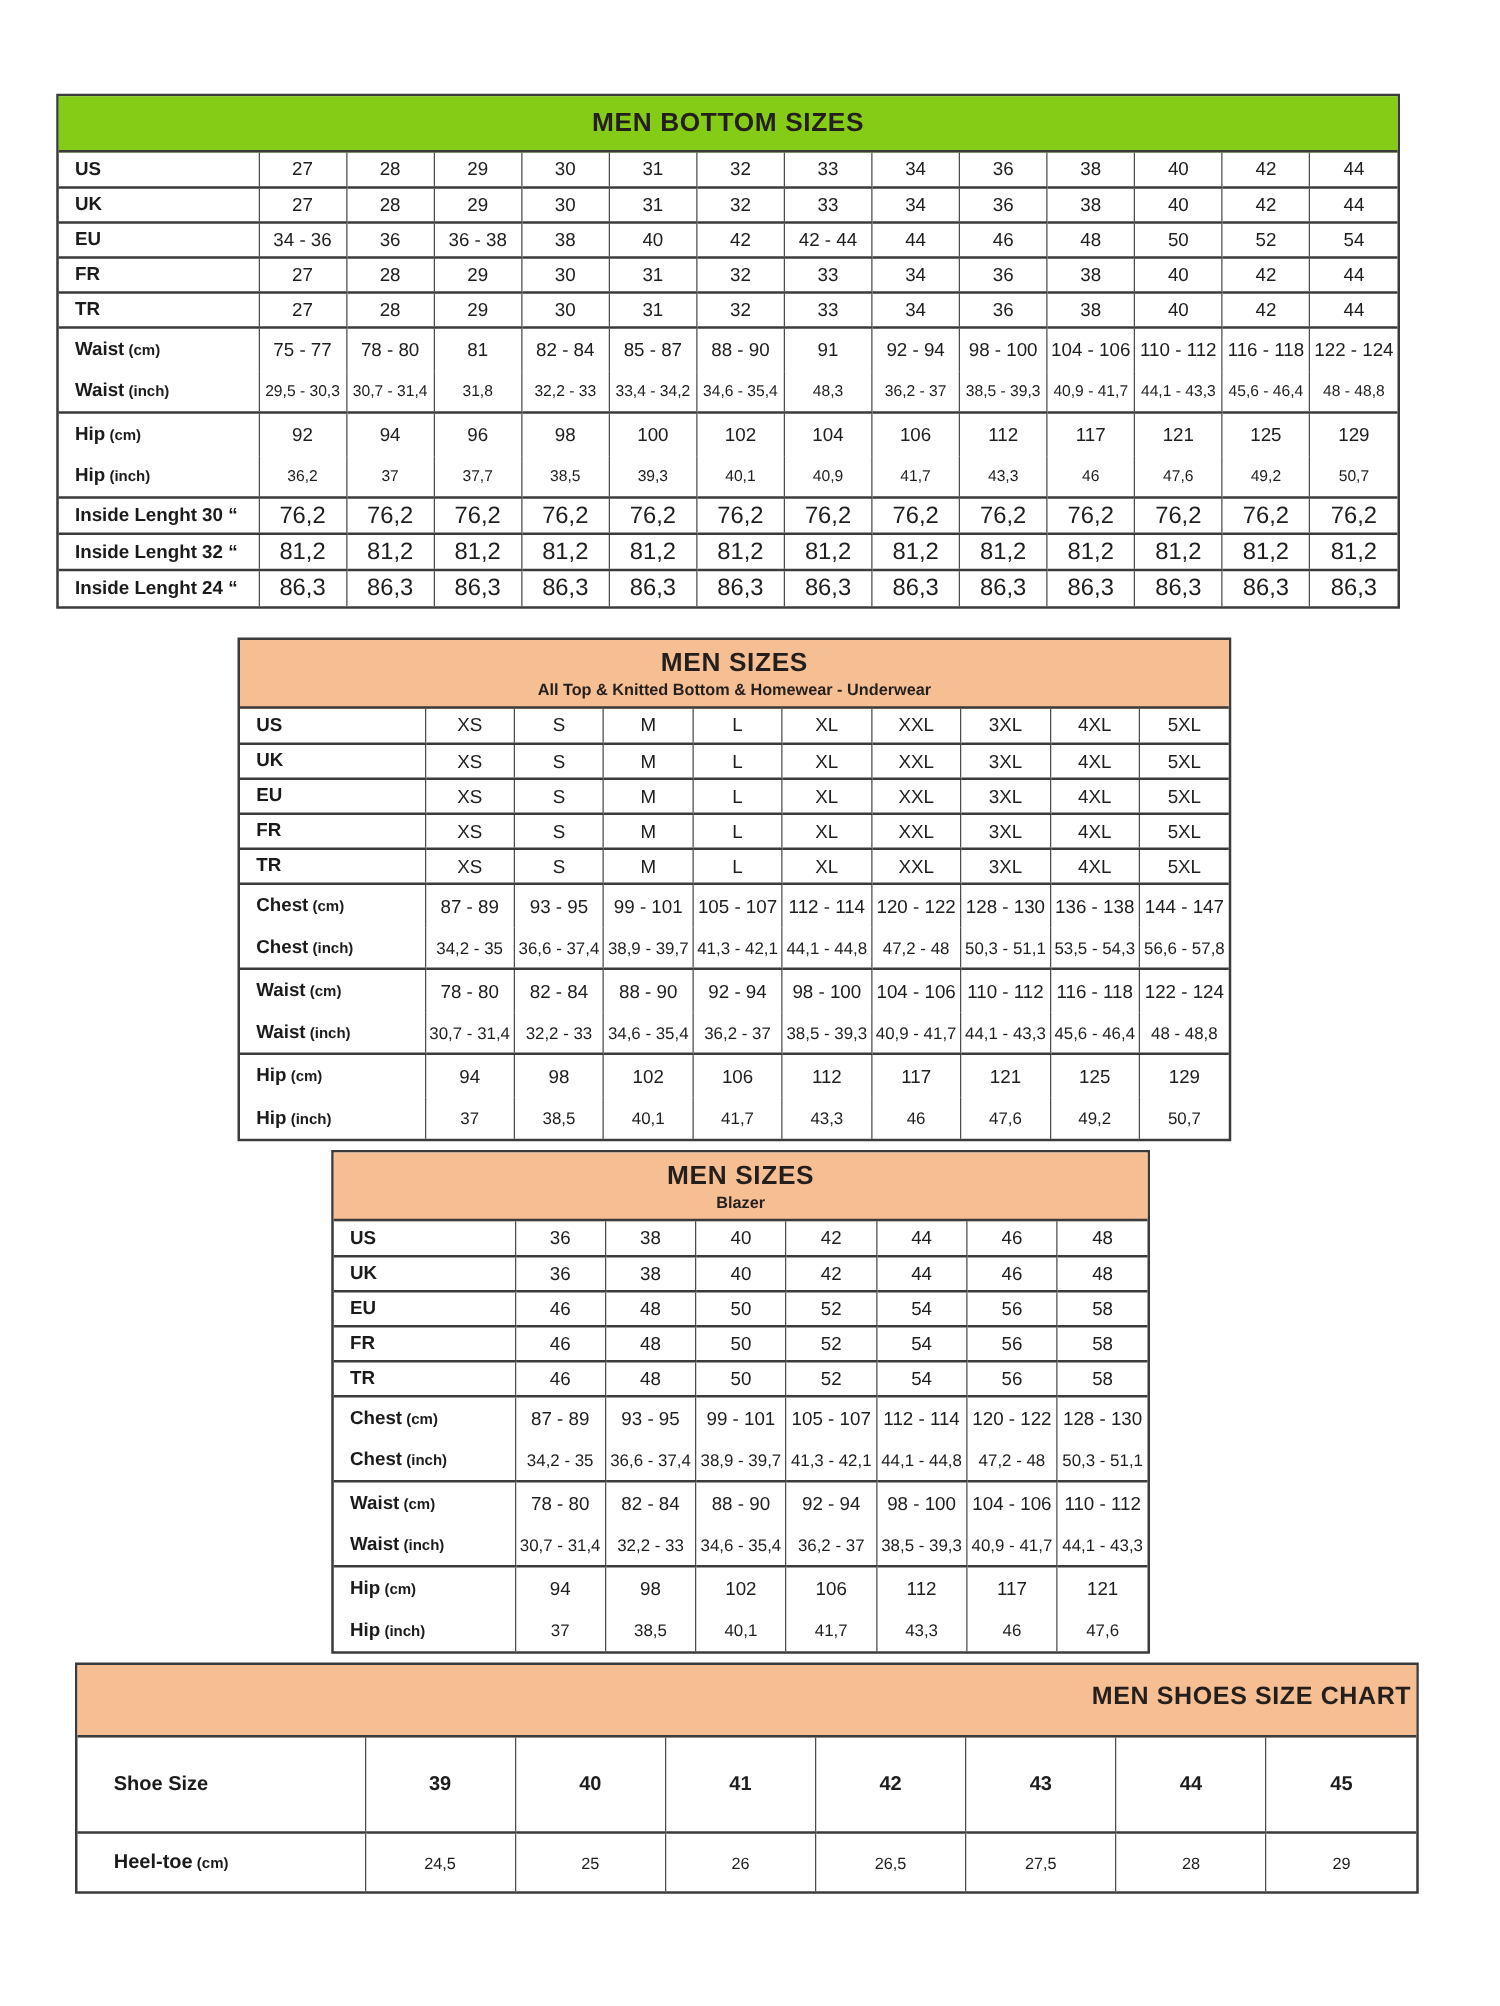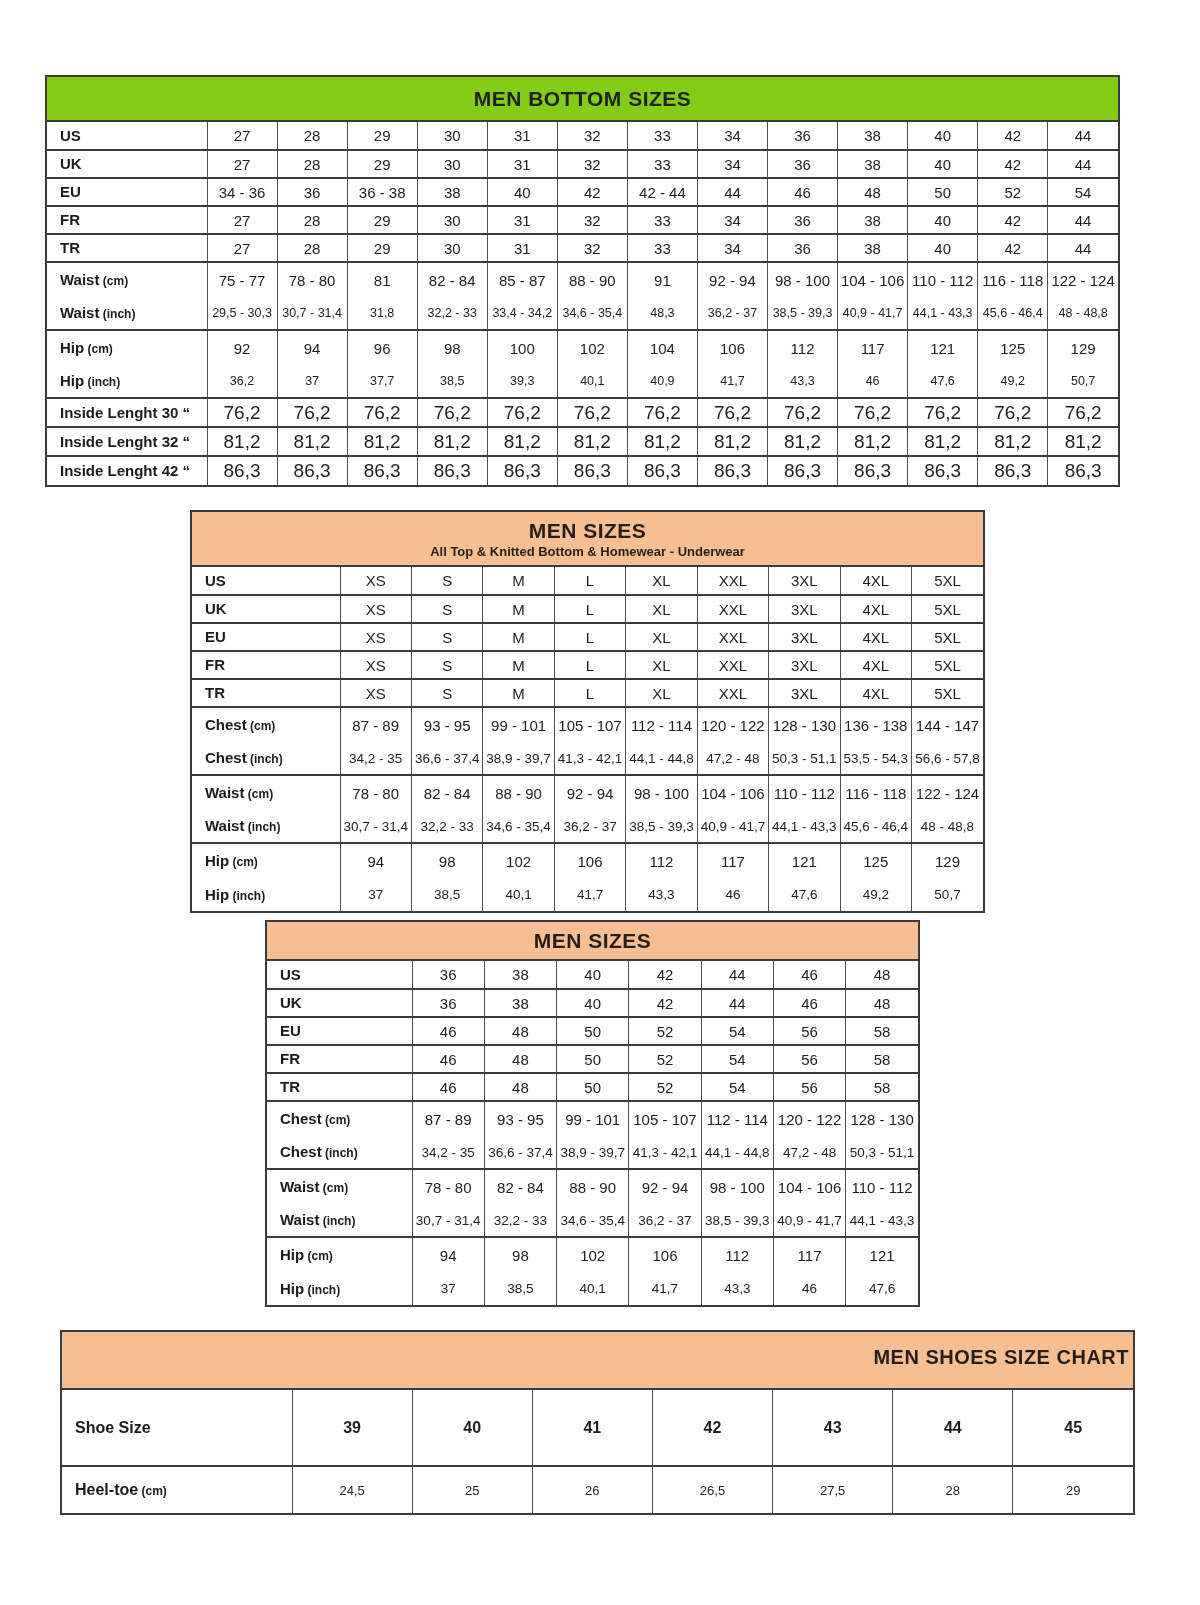--- a/index.html
+++ b/index.html
@@ -30,21 +30,21 @@
   tr.sec-start td{border-top:2px solid #3b3b3b;}
 
   td.label{text-align:left !important;padding-left:13px !important;}
   .t1 td.label{width:160px;}
   .t2 td.label{width:148px;}
   .t3 td.label{width:145px;}
   .t4 td.label{width:230px;}
 
   .lbl-name{font-weight:700;font-size:15px;color:#1b1b1b;}
   .lbl-unit{font-weight:700;font-size:12px;color:#1b1b1b;}
-  .t4 .lbl-name{font-size:16px;}
+  .t4 .lbl-name{font-size:16px;margin-left:16px;}
 
   td.val{font-size:15px;color:#1e1e1e;}
   .row-size td{height:28px;}
   .row-cm td{height:35px;}
   .row-inch td{height:33px;}
   .row-inch td.val{font-size:12.5px;}
   .t2 .row-inch td.val,.t3 .row-inch td.val{font-size:13.5px;}
   .row-inside td{height:29px;}
   .row-inside td.val{font-size:19px;}
   .row-shoe td{height:76px;}
@@ -233,21 +233,21 @@
             <td class="val">81,2</td>
             <td class="val">81,2</td>
             <td class="val">81,2</td>
             <td class="val">81,2</td>
             <td class="val">81,2</td>
             <td class="val">81,2</td>
             <td class="val">81,2</td>
             <td class="val">81,2</td>
           </tr>
           <tr class="row-inside sec-start">
-            <td class="label"><span class="lbl-name">Inside Lenght 42 “</span></td>
+            <td class="label"><span class="lbl-name">Inside Lenght 24 “</span></td>
             <td class="val">86,3</td>
             <td class="val">86,3</td>
             <td class="val">86,3</td>
             <td class="val">86,3</td>
             <td class="val">86,3</td>
             <td class="val">86,3</td>
             <td class="val">86,3</td>
             <td class="val">86,3</td>
             <td class="val">86,3</td>
             <td class="val">86,3</td>
@@ -398,20 +398,21 @@
             <td class="val">49,2</td>
             <td class="val">50,7</td>
           </tr>
         </tbody>
     </table>
   </section>
 
   <section class="size-table t3">
     <div class="tbl-header" style="background: rgb(246, 190, 147);">
       <div class="tbl-title">MEN SIZES</div>
+      <div class="tbl-subtitle">Blazer</div>
     </div>
     <table class="grid">
       <tbody>
           <tr class="row-size">
             <td class="label"><span class="lbl-name">US</span></td>
             <td class="val">36</td>
             <td class="val">38</td>
             <td class="val">40</td>
             <td class="val">42</td>
             <td class="val">44</td>

